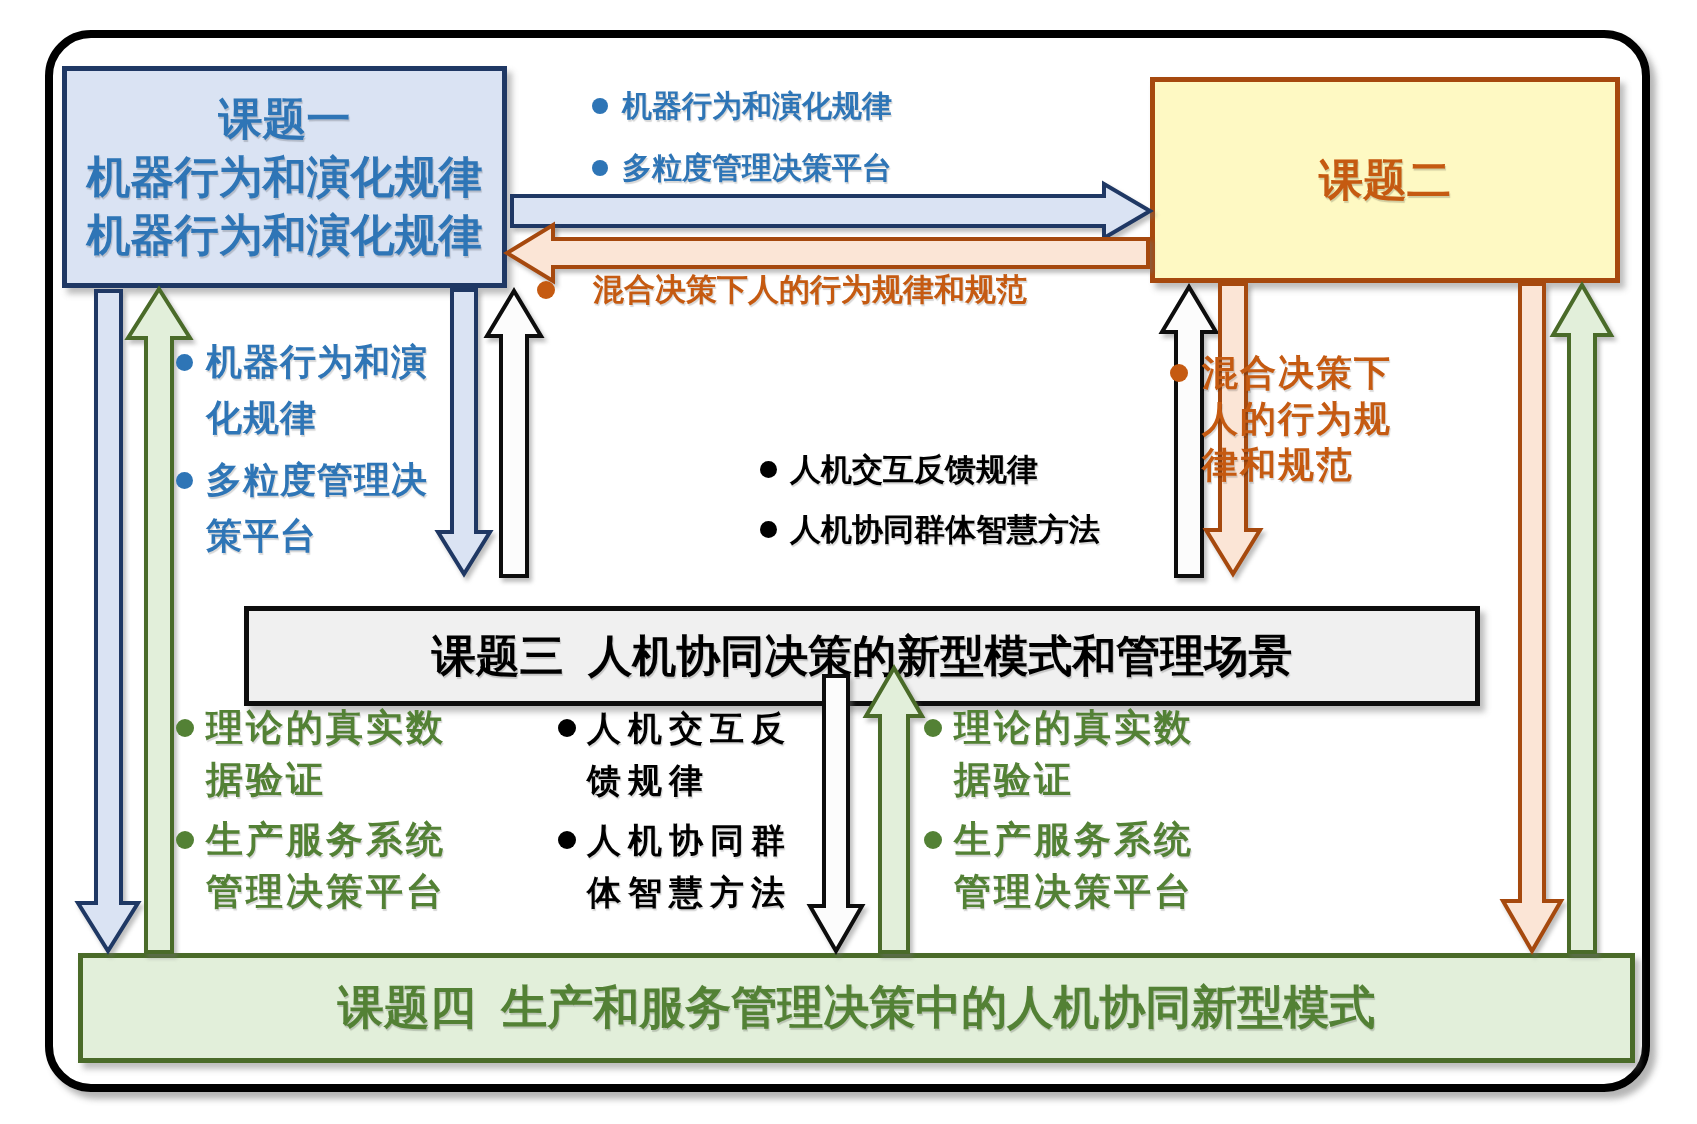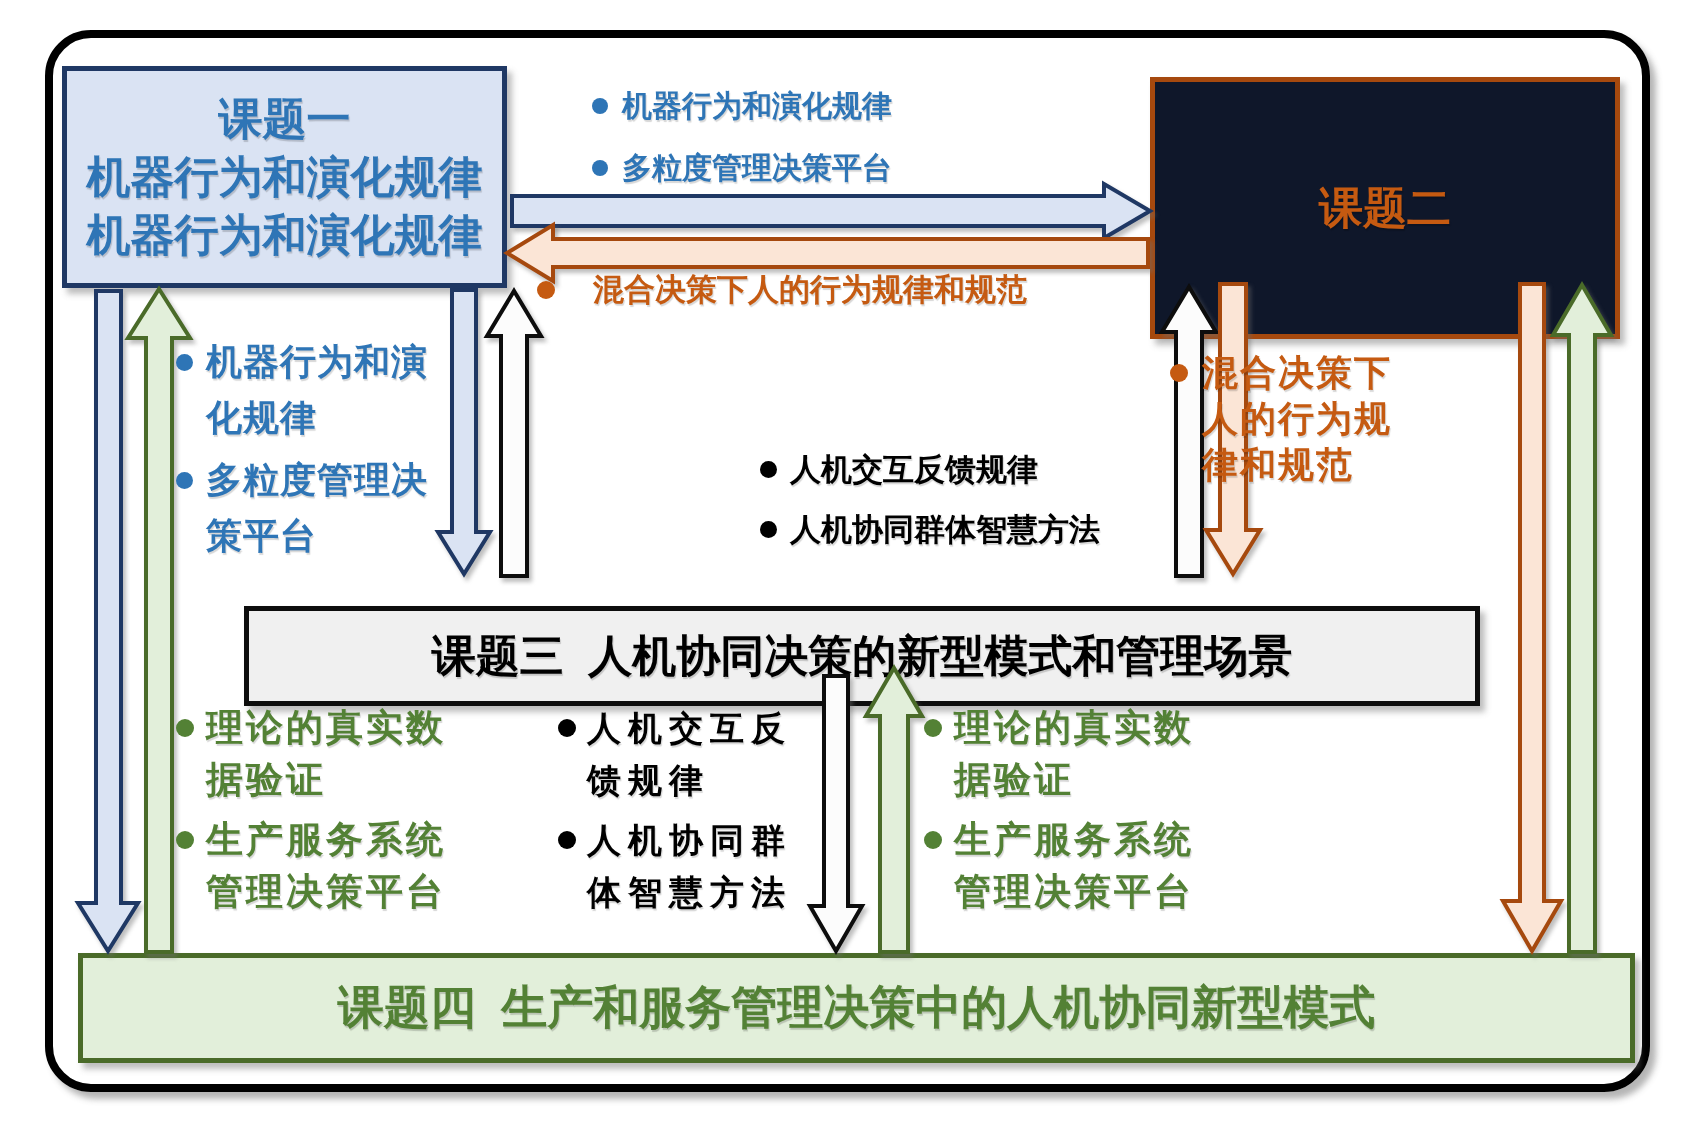--- a/index.html
+++ b/index.html
@@ -12,21 +12,21 @@
     border:8px solid #000;border-radius:46px;background:transparent;
     box-shadow:6px 7px 6px rgba(90,90,90,.45);
   }
   .topic-box{
     position:absolute;display:flex;flex-direction:column;justify-content:center;
     align-items:center;text-align:center;box-sizing:border-box;
     box-shadow:5px 6px 6px rgba(110,110,110,.45);
     text-shadow:1px 1.5px 1px rgba(0,0,0,.18);
   }
   .box1{left:62px;top:66px;width:445px;height:222px;background:#dae3f3;border:5px solid #1f3864;color:#2e75b6;font-size:44px;line-height:58px;}
-  .box2{left:1150px;top:77px;width:470px;height:262px;background:#0f172a;border:5px solid #a6490e;color:#c55a11;font-size:44px;line-height:58px;}
+  .box2{left:1150px;top:77px;width:470px;height:206px;background:#fef9c3;border:5px solid #a6490e;color:#c55a11;font-size:44px;line-height:58px;}
   .box3{left:244px;top:606px;width:1236px;height:100px;background:#f0f0f0;border:5px solid #0d0d0d;color:#000;font-size:44px;white-space:pre;}
   .box4{left:78px;top:953px;width:1557px;height:110px;background:#e2efda;border:5px solid #4a6b29;color:#538135;font-size:46px;white-space:pre;}
   .labels{position:absolute;text-shadow:1px 1.5px 1px rgba(0,0,0,.16);}
   .item{display:flex;align-items:flex-start;}
   .dot{border-radius:50%;flex:0 0 auto;}
   
   .lab-top-blue{left:592px;top:86px;color:#2e75b6;font-size:30px;line-height:40px;}
   .lab-top-blue .item{margin-bottom:22px;white-space:nowrap;}
   .lab-top-blue .dot{width:16px;height:16px;background:#2e75b6;margin:12px 14px 0 0;}
   

